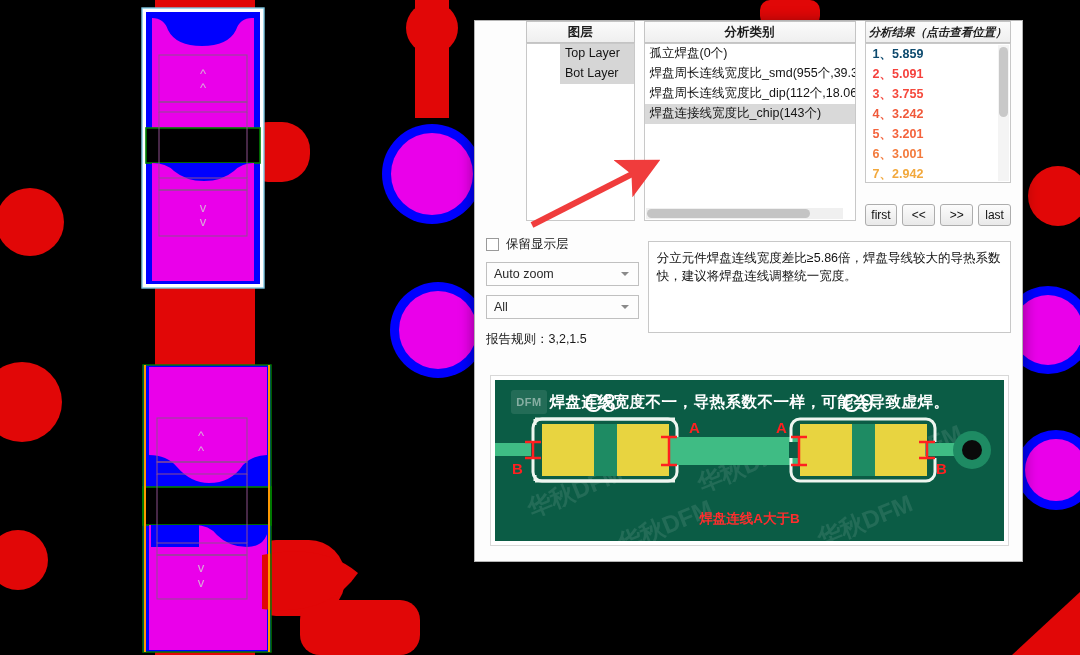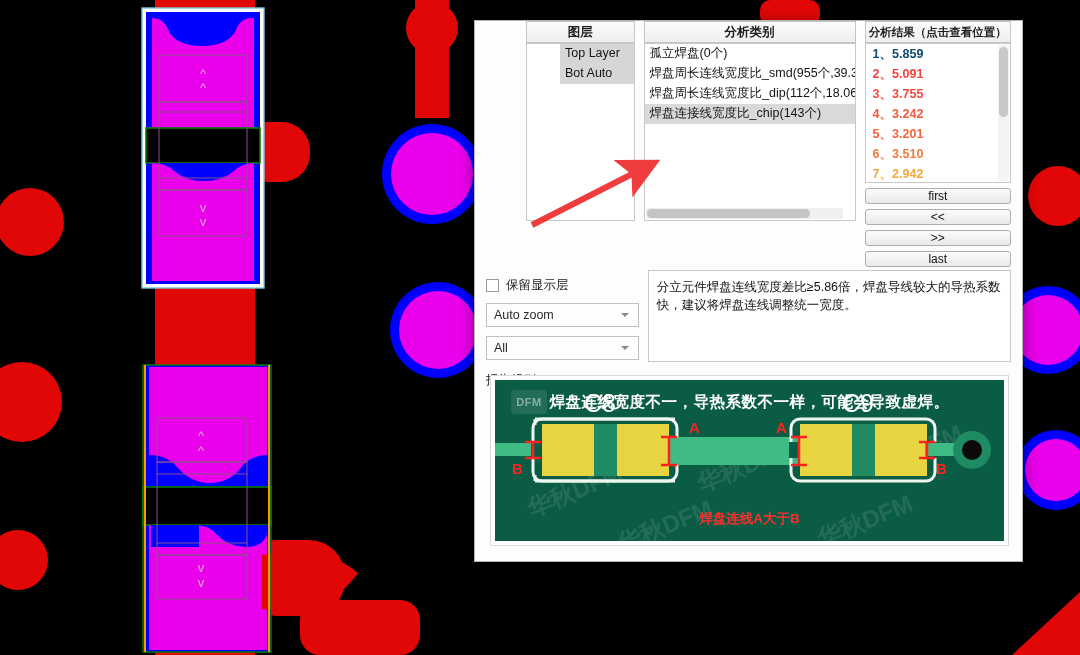--- a/index.html
+++ b/index.html
@@ -109,21 +109,21 @@
   .resrow { font-size: 12.5px; line-height: 20px; padding: 0 0 0 7px; font-weight:700; white-space:nowrap; }
   .resrow .idx { display:inline-block; min-width:17px; }
   .vscroll {
     position:absolute; right:1px; top:1px; bottom:1px; width:11px;
     background:#f4f4f4;
   }
   .vscroll .thumb {
     position:absolute; left:1px; right:1px; top:2px; height:70px;
     background:#c8c8c8; border-radius:5px;
   }
-  .navbtns { display:flex; gap:5px; margin-top:5px;flex-direction:column; }
+  .navbtns { display:flex; gap:5px; margin-top:21px; }
   .navbtn {
     flex: 1 1 0;
     height: 22px;
     border: 1px solid #adadad;
     border-radius: 3px;
     background: linear-gradient(#fcfcfc,#e9e9e9);
     font-size: 12px; color: #111;
     display:flex; align-items:center; justify-content:center;
     cursor:pointer;
   }
@@ -156,21 +156,21 @@
   }
   .rule {
     margin-top: 12px;
     font-size: 12.5px; color:#1a1a1a;
   }
 
   
   .descbox {
     width: 368px;
     height: 92px;
-    margin-top: 3px;
+    margin-top: 15px;
     border: 1px solid #c8c8c8;
     background: #fff;
     padding: 7px 8px;
     font-size: 12.5px;
     color: #111;
     line-height: 18px;
   }
 
   
   .illus-wrap {
@@ -323,57 +323,57 @@
 
 
     <div class="body-area">
 
       <div class="cols">
 
         <div class="col1">
           <div class="panel-head">图层</div>
           <div class="listbox">
             <div class="li sel">Top Layer</div>
-            <div class="li sel">Bot Auto</div>
+            <div class="li sel">Bot Layer</div>
           </div>
         </div>
 
         <div class="col2">
           <div class="panel-head">分析类别</div>
           <div class="listbox">
             <div class="li">孤立焊盘(0个)</div>
             <div class="li">焊盘周长连线宽度比_smd(955个,39.37</div>
             <div class="li">焊盘周长连线宽度比_dip(112个,18.06m</div>
             <div class="li selrow">焊盘连接线宽度比_chip(143个)</div>
             <div class="hscroll">
               <div class="thumb"></div>
             </div>
           </div>
         </div>
 
         <div class="col3">
-          <div class="panel-head" style="font-size:11.5px;">分析结果（点击查看位置）</div>
+          <div class="panel-head" style="font-size:11.5px;font-style:italic;">分析结果（点击查看位置）</div>
           <div class="listbox">
             <div class="resrow selrow" style="color:#0c4a6e;">
               <span class="idx">1、</span><span>5.859</span>
             </div>
             <div class="resrow" style="color:#f5413c;">
               <span class="idx">2、</span><span>5.091</span>
             </div>
             <div class="resrow" style="color:#f5493c;">
               <span class="idx">3、</span><span>3.755</span>
             </div>
             <div class="resrow" style="color:#f0593a;">
               <span class="idx">4、</span><span>3.242</span>
             </div>
             <div class="resrow" style="color:#f4633c;">
               <span class="idx">5、</span><span>3.201</span>
             </div>
             <div class="resrow" style="color:#f37a3c;">
-              <span class="idx">6、</span><span>3.510</span>
+              <span class="idx">6、</span><span>3.001</span>
             </div>
             <div class="resrow" style="color:#f2a83c;">
               <span class="idx">7、</span><span>2.942</span>
             </div>
             <div class="vscroll">
               <div class="thumb"></div>
             </div>
           </div>
           <div class="navbtns">
             <div class="navbtn">first</div>

